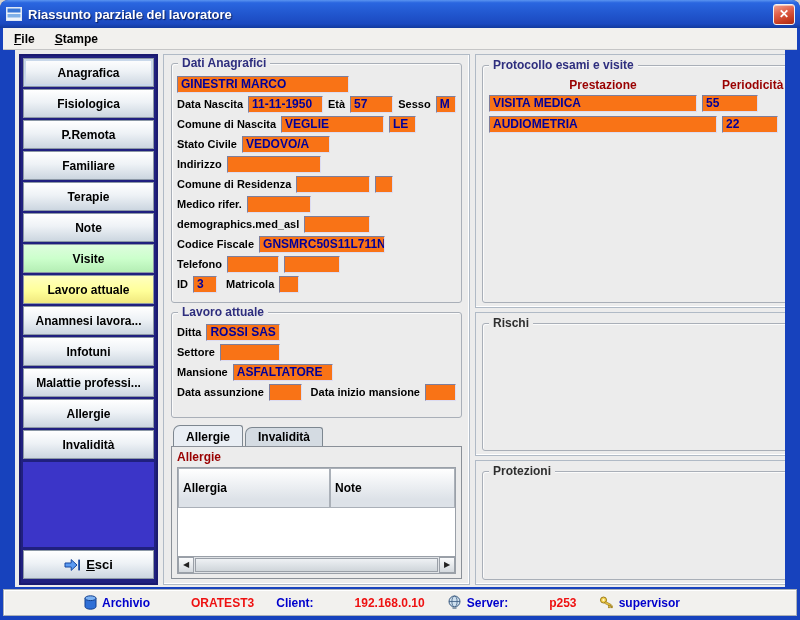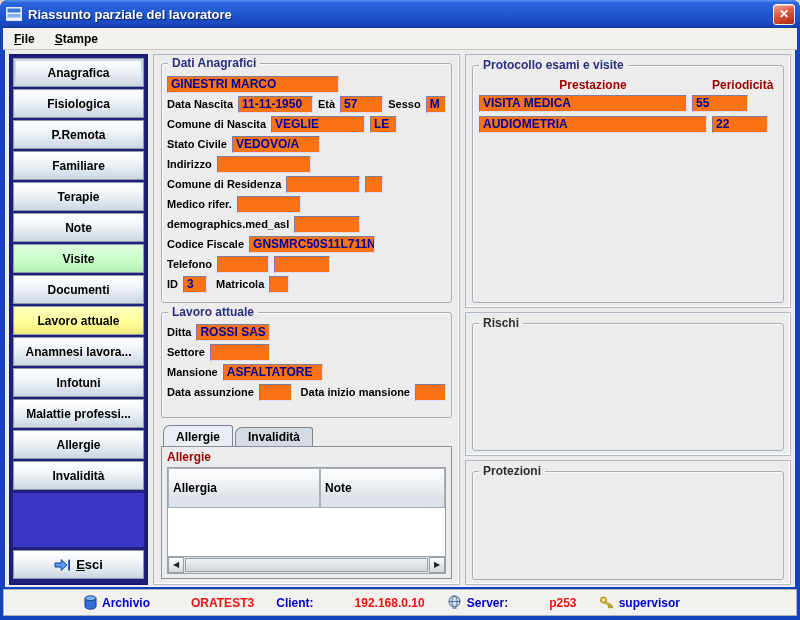--- a/index.html
+++ b/index.html
@@ -15,21 +15,21 @@
   .title-text { color:#ffffff; font-weight:bold; font-size:13px; text-shadow:1px 1px 1px rgba(0,0,30,.65); flex:1; }
   .close-btn { width:22px; height:21px; border:1px solid #f2f2f2; border-radius:3px;
     background:linear-gradient(160deg,#f2a392 0%, #e0604a 40%, #c63c22 75%, #a82a14 100%);
     color:#fff; font-weight:bold; font-size:12px; display:flex; align-items:center; justify-content:center;
     box-shadow: inset 0 1px 0 rgba(255,255,255,.5); cursor:default; }
   
   .menubar { height:22px; flex:0 0 22px; background:#f2f1ee; display:flex; align-items:center;
     padding-left:6px; gap:10px; border-bottom:1px solid #c6c6c6; margin:0 3px; }
   .menu-item { font-size:12px; font-weight:bold; color:#000; padding:2px 5px; }
   
-  .content { flex:1; background:#ececec; margin:0 5px; display:flex; padding:4px 4px 2px 4px; gap:5px; overflow:hidden; }
+  .content { flex:1; background:#ececec; margin:0 15px; display:flex; padding:4px 4px 2px 4px; gap:5px; overflow:hidden; }
   
   .sidebar { width:139px; flex:0 0 139px; background:#20207f; border:2px solid #1a1a70;
     padding:2px 2px; display:flex; flex-direction:column; }
   .sbtn { height:29px; flex:0 0 29px; margin-bottom:2px; width:100%;
     background:linear-gradient(180deg,#ffffff 0%, #eef2f6 45%, #ccd6e0 100%);
     border:1px solid #8c98a6; font-family:"Liberation Sans",sans-serif;
     font-weight:bold; font-size:12px; color:#000; cursor:default; }
   .sbtn.focused { box-shadow: inset 0 0 0 2px #c9d8ea; }
   .sbtn.green  { background:linear-gradient(180deg,#defcde 0%, #ccffcc 50%, #b4eeb4 100%); }
   .sbtn.yellow { background:linear-gradient(180deg,#ffffc0 0%, #ffff99 55%, #f0e87e 100%); }
@@ -123,21 +123,20 @@
   <div class="content">
 
     <div class="sidebar">
       <button class="sbtn focused">Anagrafica</button>
       <button class="sbtn">Fisiologica</button>
       <button class="sbtn">P.Remota</button>
       <button class="sbtn">Familiare</button>
       <button class="sbtn">Terapie</button>
       <button class="sbtn">Note</button>
       <button class="sbtn green">Visite</button>
-      <button class="sbtn">Documenti</button>
       <button class="sbtn yellow">Lavoro attuale</button>
       <button class="sbtn">Anamnesi lavora...</button>
       <button class="sbtn">Infotuni</button>
       <button class="sbtn">Malattie professi...</button>
       <button class="sbtn">Allergie</button>
       <button class="sbtn">Invalidità</button>
       <div class="sidebar-filler"></div>
       <button class="sbtn esci">
         <span class="micon">
           <svg width="17" height="14" viewBox="0 0 17 14">
@@ -159,21 +158,21 @@
         <div class="frow">
           <span class="lbl">Data Nascita</span>
           <span class="fld" style="width:84px">11-11-1950</span>
           <span class="lbl">Età</span>
           <span class="fld" style="width:48px">57</span>
           <span class="lbl">Sesso</span>
           <span class="fld" style="width:22px">M</span>
         </div>
         <div class="frow">
           <span class="lbl">Comune di Nascita</span>
-          <span class="fld" style="width:94px">VEGLIE</span>
+          <span class="fld" style="width:103px">VEGLIE</span>
           <span class="fld" style="width:27px">LE</span>
         </div>
         <div class="frow">
           <span class="lbl">Stato Civile</span>
           <span class="fld" style="width:88px">VEDOVO/A</span>
         </div>
         <div class="frow">
           <span class="lbl">Indirizzo</span>
           <span class="fld" style="width:94px"></span>
         </div>

